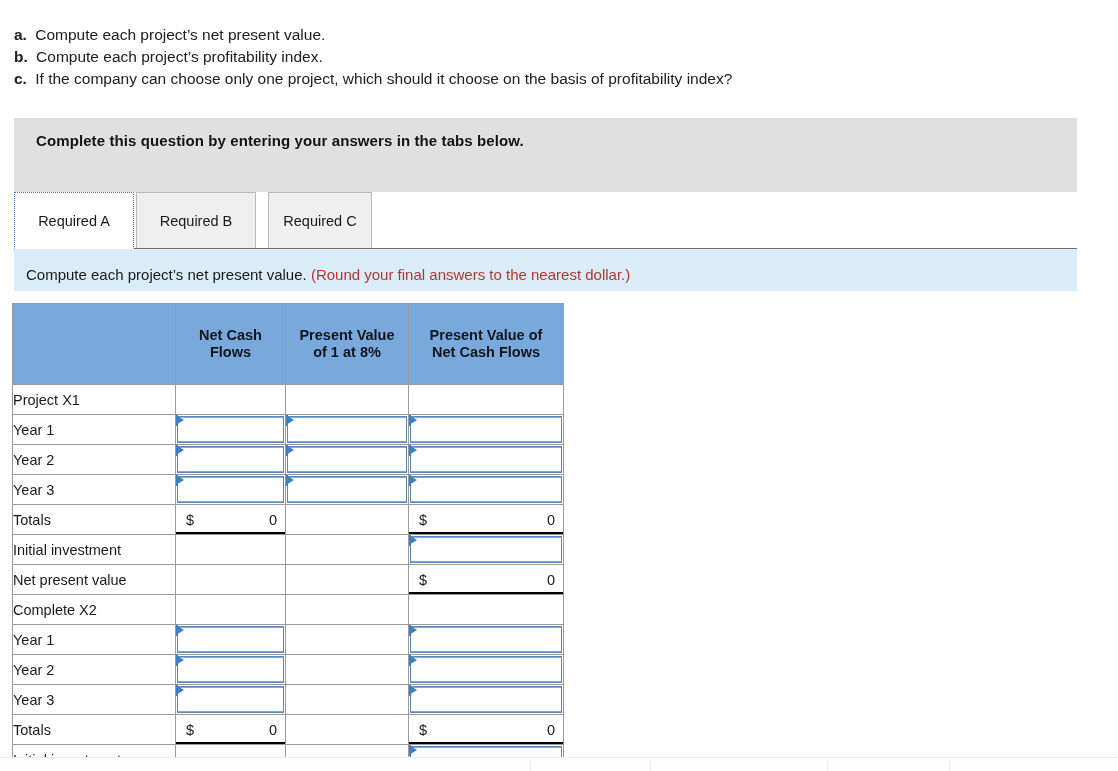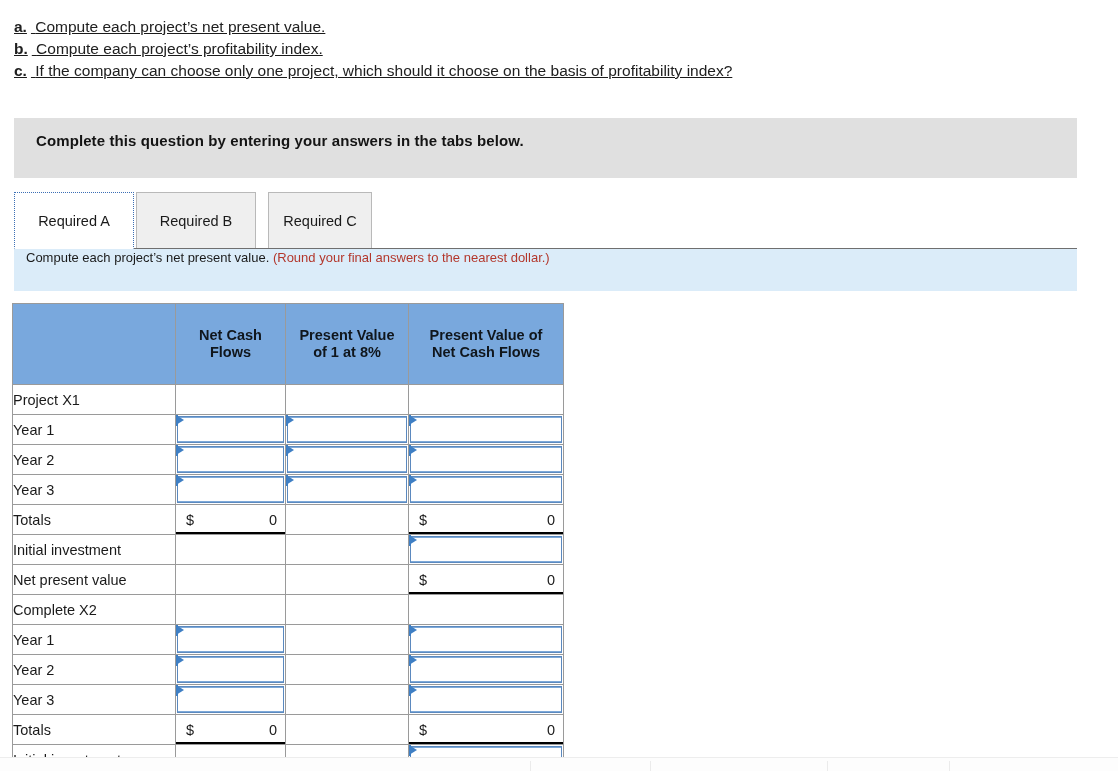--- a/index.html
+++ b/index.html
@@ -14,41 +14,40 @@
     font-size: 15px;
     color: #1a1a1a;
     overflow: hidden;
     position: relative;
   }
 
   
   .qlist {
     position: absolute;
     left: 14px;
-    top: 16px;
+    top: 24px;
     width: 1060px;
-    text-decoration: underline;
   }
   .qline {
     font-size: 15.5px;
     line-height: 22px;
     color: #202020;
     white-space: nowrap;
   }
   .qlabel {
     font-weight: bold;
   }
 
   
   .graybar {
     position: absolute;
     left: 14px;
     top: 118px;
     width: 1063px;
-    height: 60px;
+    height: 74px;
     background: #e0e0e0;
     box-sizing: border-box;
   }
   .graybar-text {
     position: absolute;
     left: 22px;
     top: 14px;
     font-size: 15px;
     font-weight: bold;
     color: #141414;
@@ -104,22 +103,22 @@
     left: 14px;
     top: 249px;
     width: 1063px;
     height: 42px;
     background: #dbecf9;
     box-sizing: border-box;
   }
   .bluebar-text {
     position: absolute;
     left: 12px;
-    top: 1px;
-    font-size: 13px;
+    top: 17px;
+    font-size: 15px;
     color: #1a1a1a;
     white-space: nowrap;
   }
   .hint {
     color: #b3372c;
   }
 
   
   .sheet {
     position: absolute;

